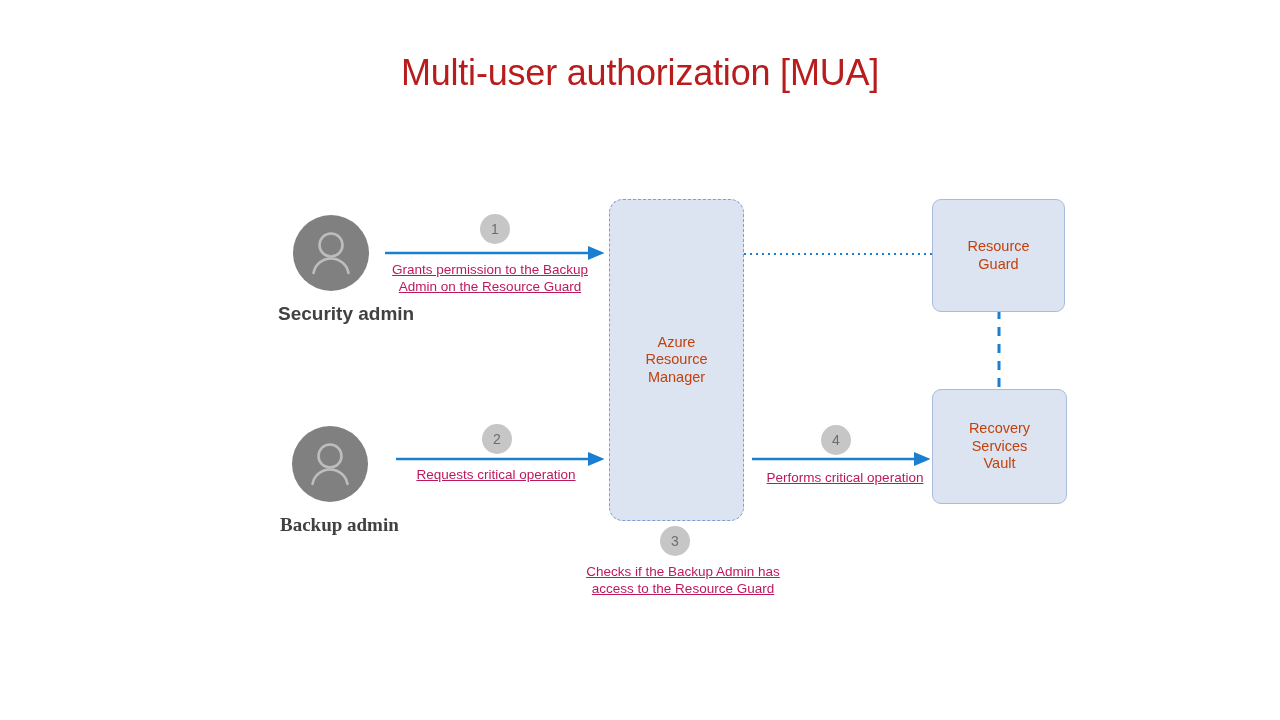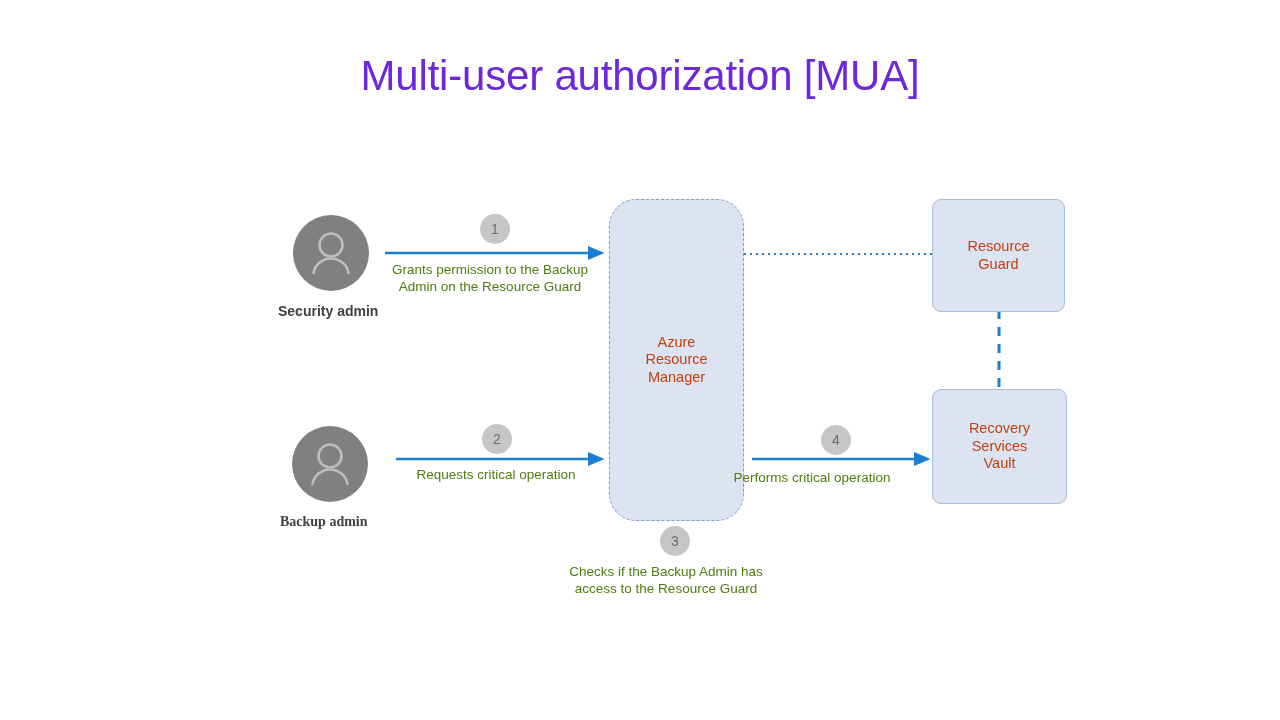--- a/index.html
+++ b/index.html
@@ -15,39 +15,39 @@
     font-family: "Liberation Sans", sans-serif;
     color: #595959;
   }
 
   #diagram-title {
     position: absolute;
     left: 0;
     top: 52px;
     width: 1280px;
     text-align: center;
-    font-size: 42px;
+    font-size: 36px;
     font-weight: 400;
-    color: #6d28d9;
+    color: #b91c1c;
     letter-spacing: -0.2px;
     white-space: pre;
   }
 
   .actor { position: absolute; }
   .actor-avatar {
     width: 76px;
     height: 76px;
     border-radius: 50%;
     background: #808080;
     position: relative;
   }
   .actor-avatar svg { position: absolute; left: 0; top: 0; }
   .actor-label {
     margin-top: 12px;
-    font-size: 14px;
+    font-size: 19px;
     font-weight: bold;
     color: #414141;
     text-align: left;
     white-space: nowrap;
   }
 
   #actor-security { left: 293px; top: 215px; }
   #actor-security .actor-label { margin-left: -15px; }
   #actor-backup { left: 292px; top: 426px; font-family: Liberation Serif, serif; }
   #actor-backup .actor-label { margin-left: -12px; }
@@ -63,21 +63,21 @@
     font-size: 14.5px;
     line-height: 17.5px;
     color: #c2410c;
   }
   #box-arm {
     left: 609px;
     top: 199px;
     width: 133px;
     height: 320px;
     border: 1px dashed #7f9ed0;
-    border-radius: 27px;
+    border-radius: 14px;
   }
   #box-resource-guard {
     left: 932px;
     top: 199px;
     width: 131px;
     height: 111px;
     border: 1px solid #a8bcdd;
   }
   #box-rsv {
     left: 932px;
@@ -103,27 +103,28 @@
   #badge-1 { left: 480px; top: 214px; }
   #badge-2 { left: 482px; top: 424px; }
   #badge-3 { left: 660px; top: 526px; }
   #badge-4 { left: 821px; top: 425px; }
 
   .flow-label {
     position: absolute;
     text-align: center;
     font-size: 13.5px;
     line-height: 17px;
-    color: #4d7c0f;
+    color: #be185d;
     white-space: pre-line;
+    text-decoration: underline;
   }
   #label-1 { left: 370px; top: 261px; width: 240px; }
   #label-2 { left: 396px; top: 466px; width: 200px; }
-  #label-3 { left: 551px; top: 563px; width: 230px; }
-  #label-4 { left: 716px; top: 469px; width: 192px; }
+  #label-3 { left: 568px; top: 563px; width: 230px; }
+  #label-4 { left: 749px; top: 469px; width: 192px; }
 
   svg.connectors {
     position: absolute;
     left: 0;
     top: 0;
     width: 1280px;
     height: 720px;
     pointer-events: none;
   }
 </style>

